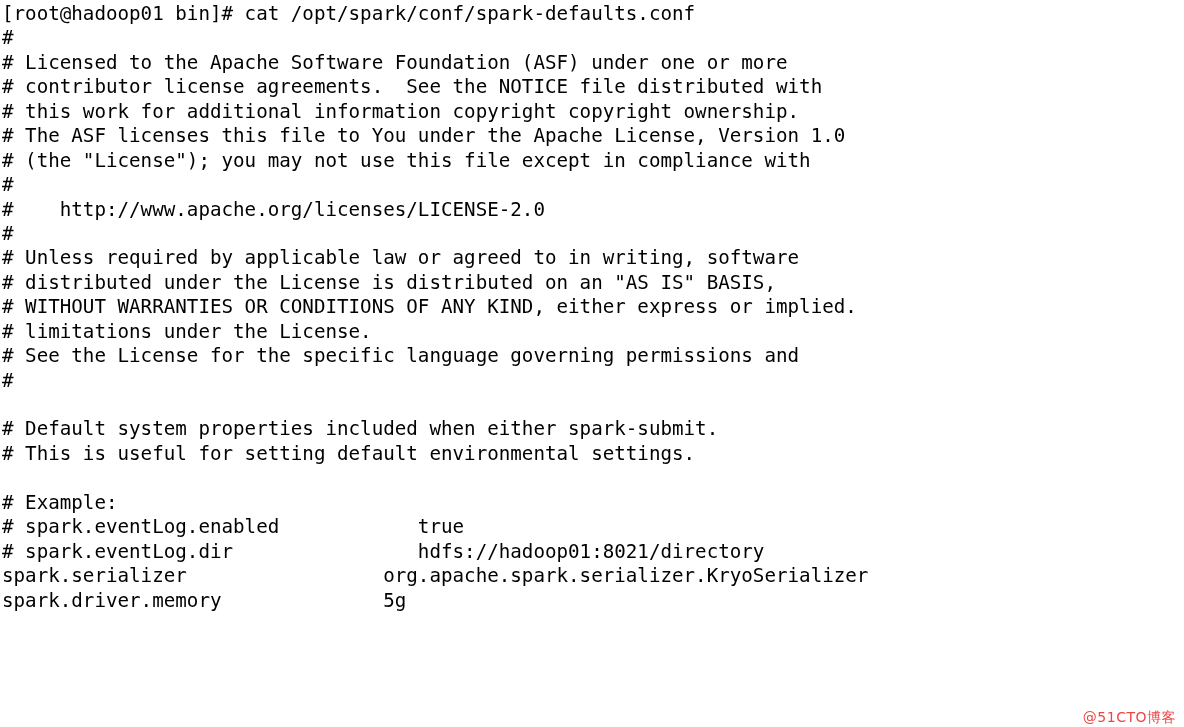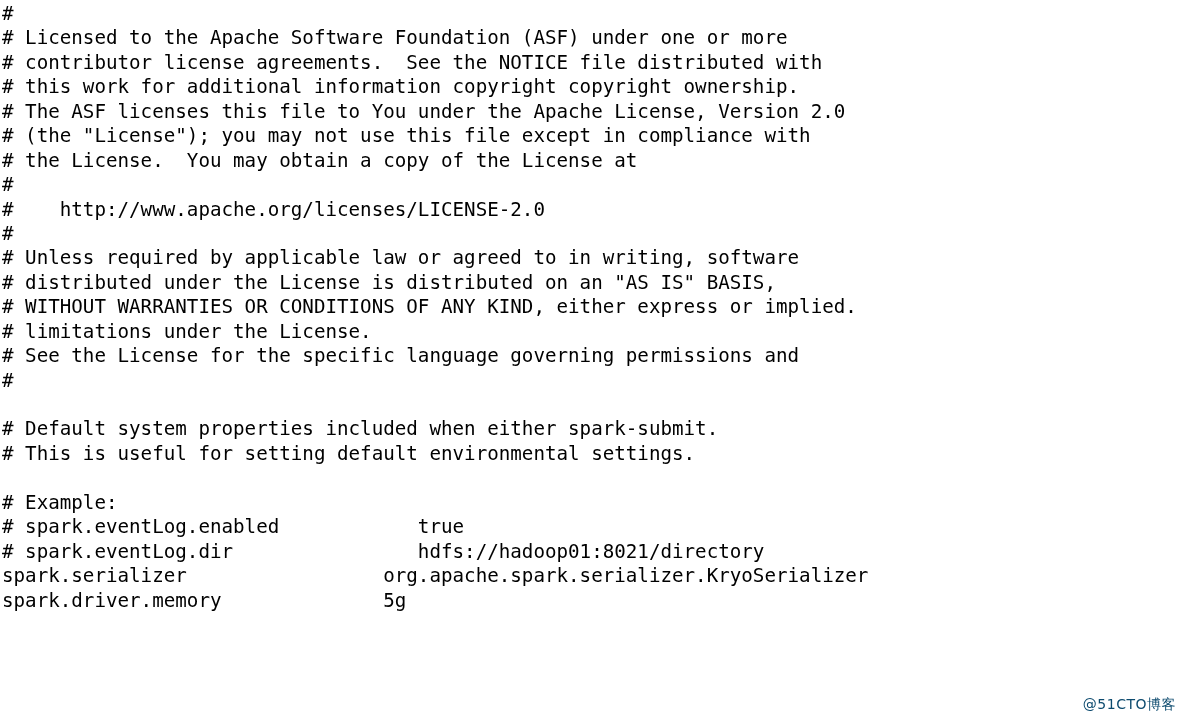--- a/index.html
+++ b/index.html
@@ -33,39 +33,39 @@
     color: #000000;
     letter-spacing: 0px;
     font-family: "DejaVu Sans Mono", "Liberation Mono", monospace;
   }
   .line.blank {
     height: 24.45px;
   }
   #watermark {
     position: absolute;
     right: 8px;
-    bottom: 13px;
+    bottom: 0;
     font-family: "DejaVu Sans", "Liberation Sans", sans-serif;
     font-size: 14px;
-    color: #0c4a6e;
+    color: #ef4444;
     letter-spacing: 0.5px;
     user-select: none;
   }
 </style>
 </head>
 <body>
 
 <div id="terminal">
+  <div class="line">[root@hadoop01 bin]# cat /opt/spark/conf/spark-defaults.conf</div>
   <div class="line">#</div>
   <div class="line"># Licensed to the Apache Software Foundation (ASF) under one or more</div>
   <div class="line"># contributor license agreements.  See the NOTICE file distributed with</div>
   <div class="line"># this work for additional information copyright copyright ownership.</div>
-  <div class="line"># The ASF licenses this file to You under the Apache License, Version 2.0</div>
+  <div class="line"># The ASF licenses this file to You under the Apache License, Version 1.0</div>
   <div class="line"># (the "License"); you may not use this file except in compliance with</div>
-  <div class="line"># the License.  You may obtain a copy of the License at</div>
   <div class="line">#</div>
   <div class="line">#    http://www.apache.org/licenses/LICENSE-2.0</div>
   <div class="line">#</div>
   <div class="line"># Unless required by applicable law or agreed to in writing, software</div>
   <div class="line"># distributed under the License is distributed on an "AS IS" BASIS,</div>
   <div class="line"># WITHOUT WARRANTIES OR CONDITIONS OF ANY KIND, either express or implied.</div>
   <div class="line"># limitations under the License.</div>
   <div class="line"># See the License for the specific language governing permissions and</div>
   <div class="line">#</div>
   <div class="line blank"></div>

